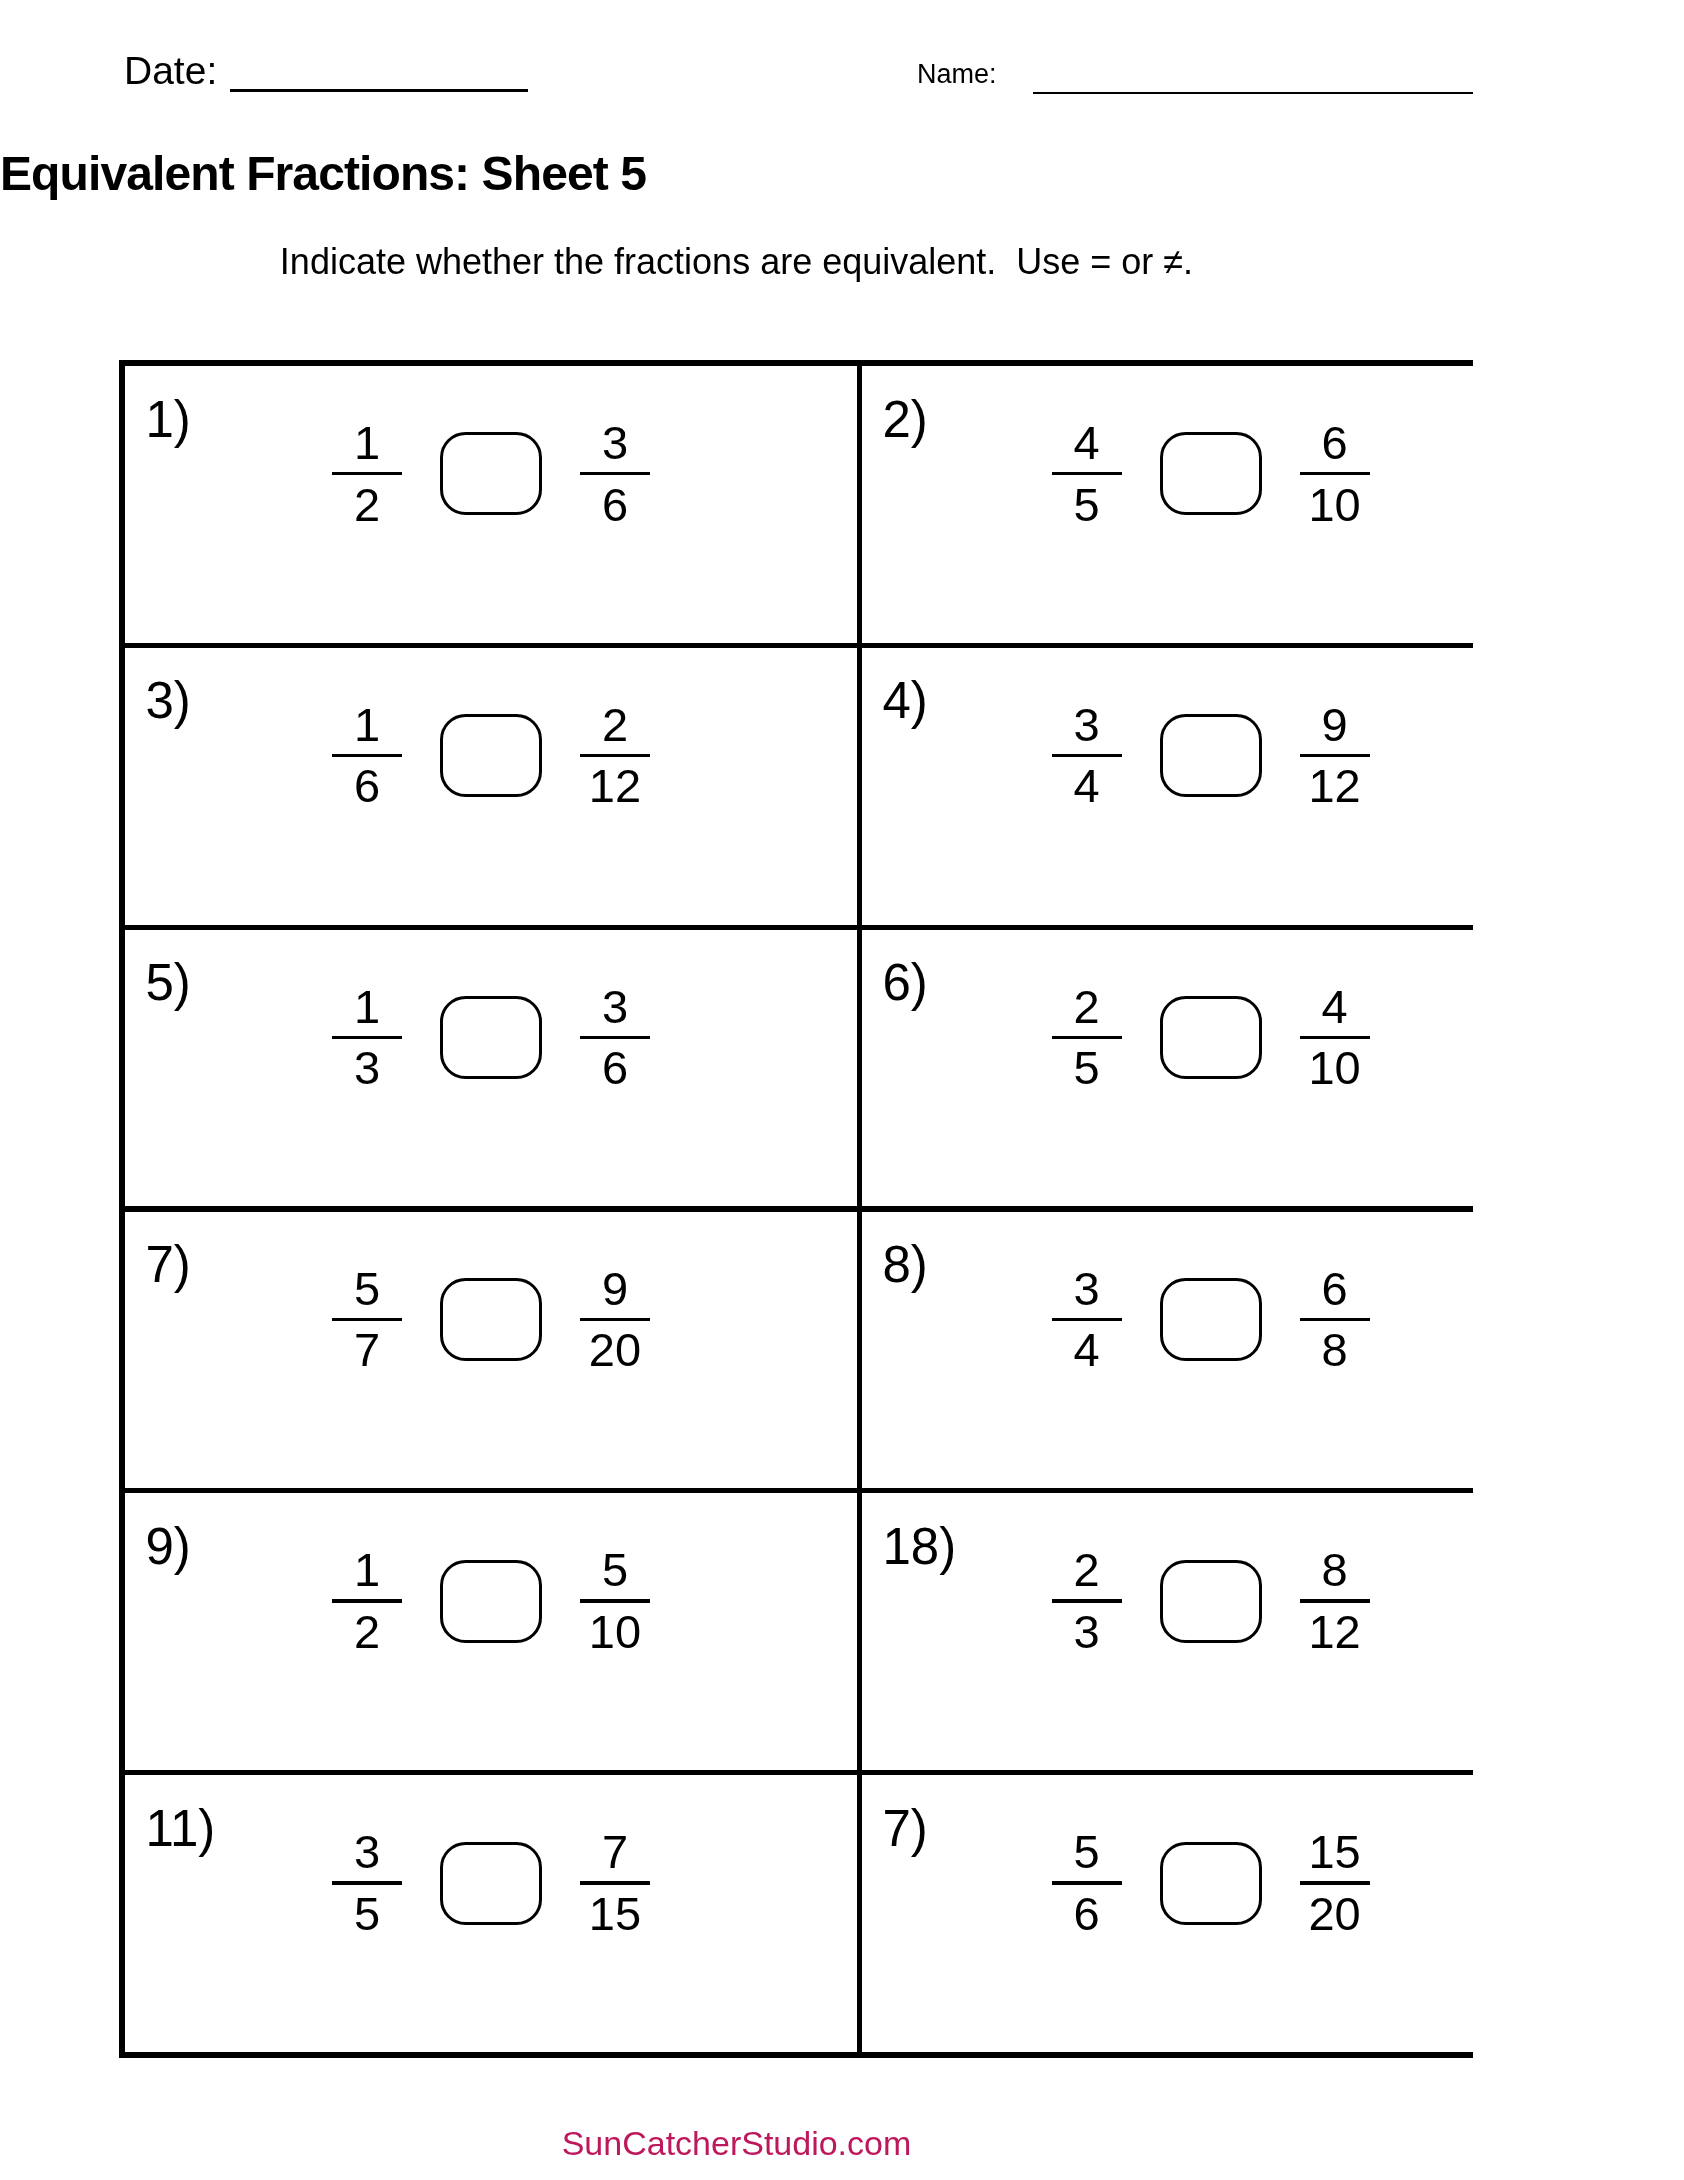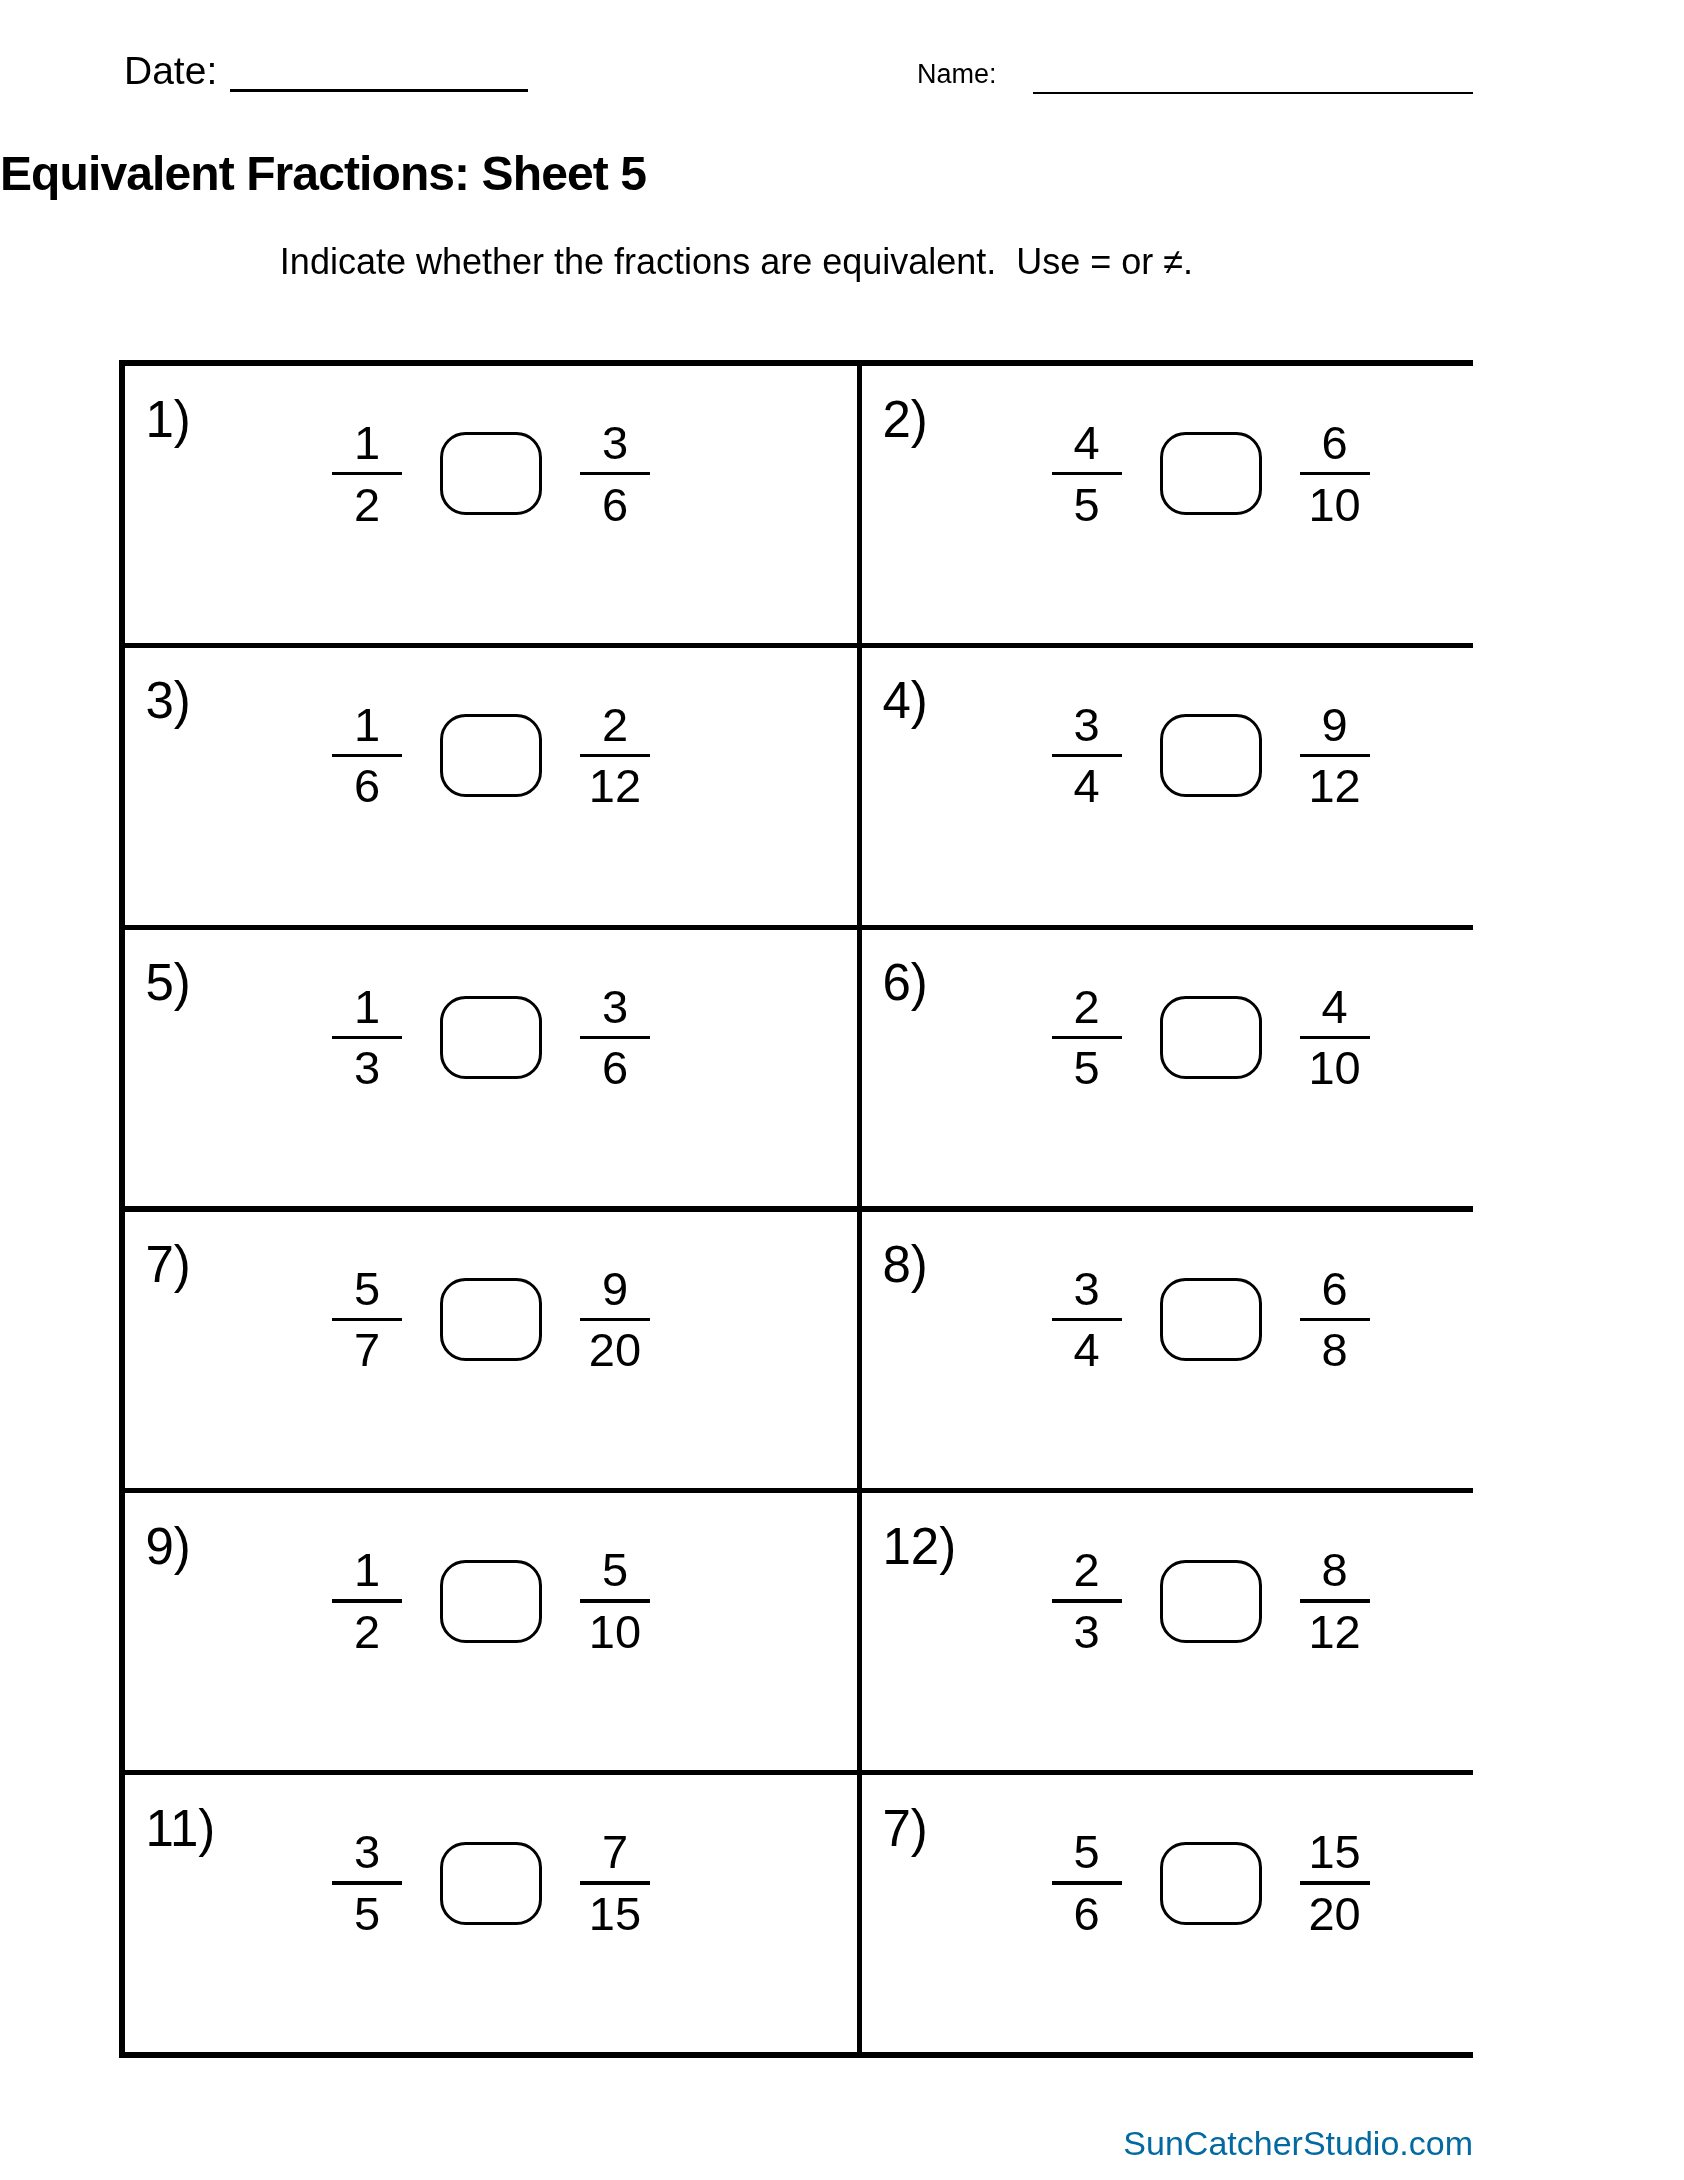--- a/index.html
+++ b/index.html
@@ -246,21 +246,21 @@
         <div class="answer-box"></div>
         <div class="frac">
           <div class="fnum">5</div>
           <div class="fbar"></div>
           <div class="fden">10</div>
         </div>
       </div>
     </div>
 
     <div class="cell">
-      <div class="num">12)</div>
+      <div class="num">18)</div>
       <div class="expr">
         <div class="frac">
           <div class="fnum">2</div>
           <div class="fbar"></div>
           <div class="fden">3</div>
         </div>
         <div class="answer-box"></div>
         <div class="frac">
           <div class="fnum">8</div>
           <div class="fbar"></div>
@@ -298,16 +298,16 @@
         <div class="frac">
           <div class="fnum">15</div>
           <div class="fbar"></div>
           <div class="fden">20</div>
         </div>
       </div>
     </div>
 
   </div>
 
-  <div class="footer" style="color: #0369a1; text-align: right;">SunCatcherStudio.com</div>
+  <div class="footer" style="color: #be185d;">SunCatcherStudio.com</div>
 
 </div>
 
 
 </body></html>

